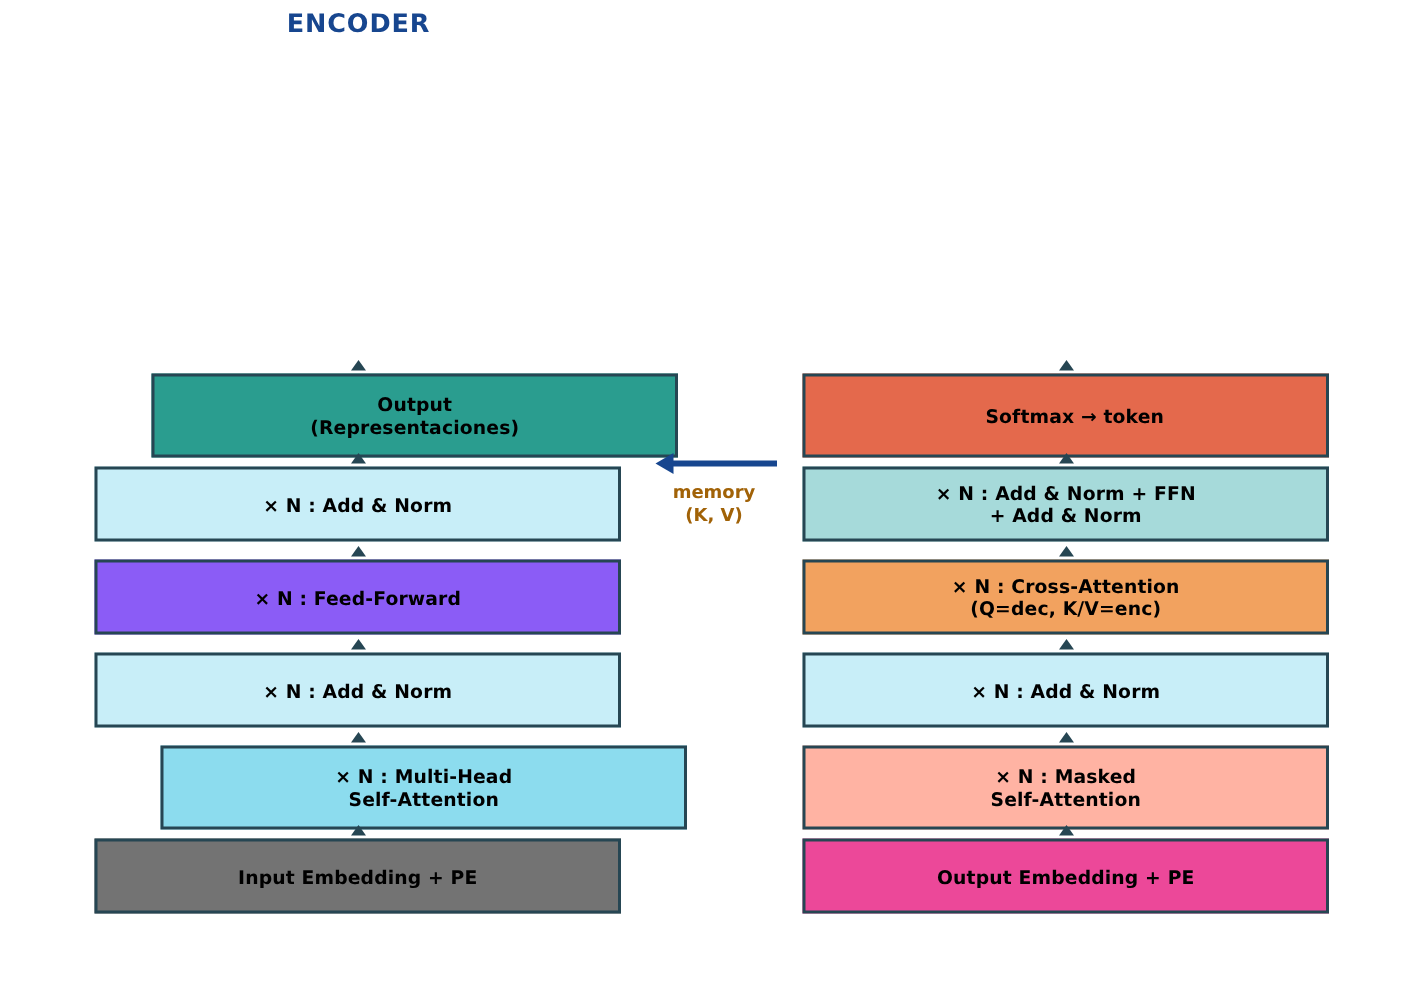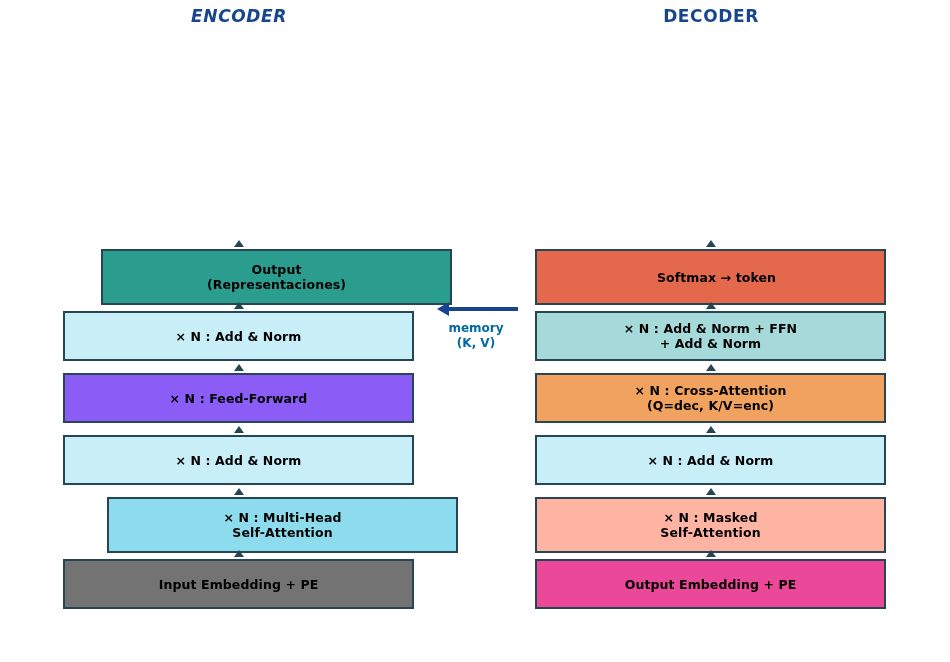--- a/index.html
+++ b/index.html
@@ -24,21 +24,21 @@
     position: absolute;
     top: 6px;
     width: 360px;
     text-align: center;
     font-size: 17px;
     font-weight: bold;
     letter-spacing: 0.6px;
     color: #17468f;
     font-family: "DejaVu Sans", sans-serif;
   }
-  #title-encoder { left: 59px; font-style: italic; }
+  #title-encoder { left: 59px; }
   #title-decoder { left: 531px; }
 
   
   .stack {
     position: absolute;
     width: 351px;
   }
   #encoder-stack { left: 63px; top: 249px; }
   #decoder-stack { left: 535px; top: 249px; }
 
@@ -99,33 +99,32 @@
   }
   #memory-label {
     position: absolute;
     left: 0;
     top: 25px;
     width: 88px;
     text-align: center;
     font-size: 12px;
     font-weight: bold;
     line-height: 15px;
-    color: #0369a1;
+    color: #a16207;
     white-space: pre-line;
     font-family: "DejaVu Sans", sans-serif;
   }
 </style>
 </head>
 <body>
 
 <div id="canvas">
 
   <div class="col-title" id="title-encoder">ENCODER</div>
 
-  <div class="col-title" id="title-decoder">DECODER</div>
 
   <div class="stack" id="encoder-stack">
       <div class="block" style="top: 0px; height: 56px; background: rgb(42, 157, 143); margin-left: 38px;">
         <span class="lbl">Output
 (Representaciones)</span>
       </div>
       <div class="connector" style="left: 170.5px; top: -9px;"></div>
       <div class="block" style="top: 62px; height: 50px; background: rgb(200, 238, 248);">
         <span class="lbl">× N : Add &amp; Norm</span>
       </div>

